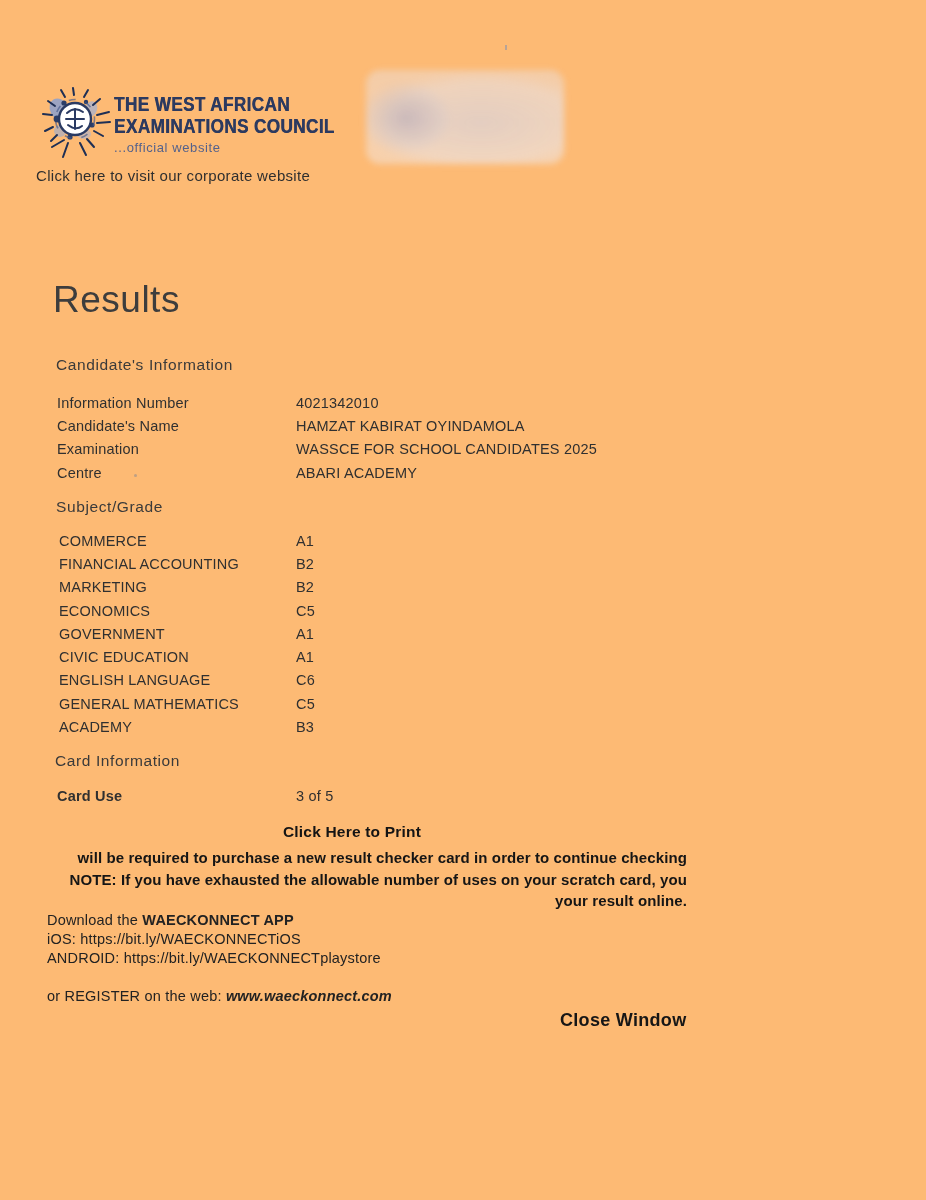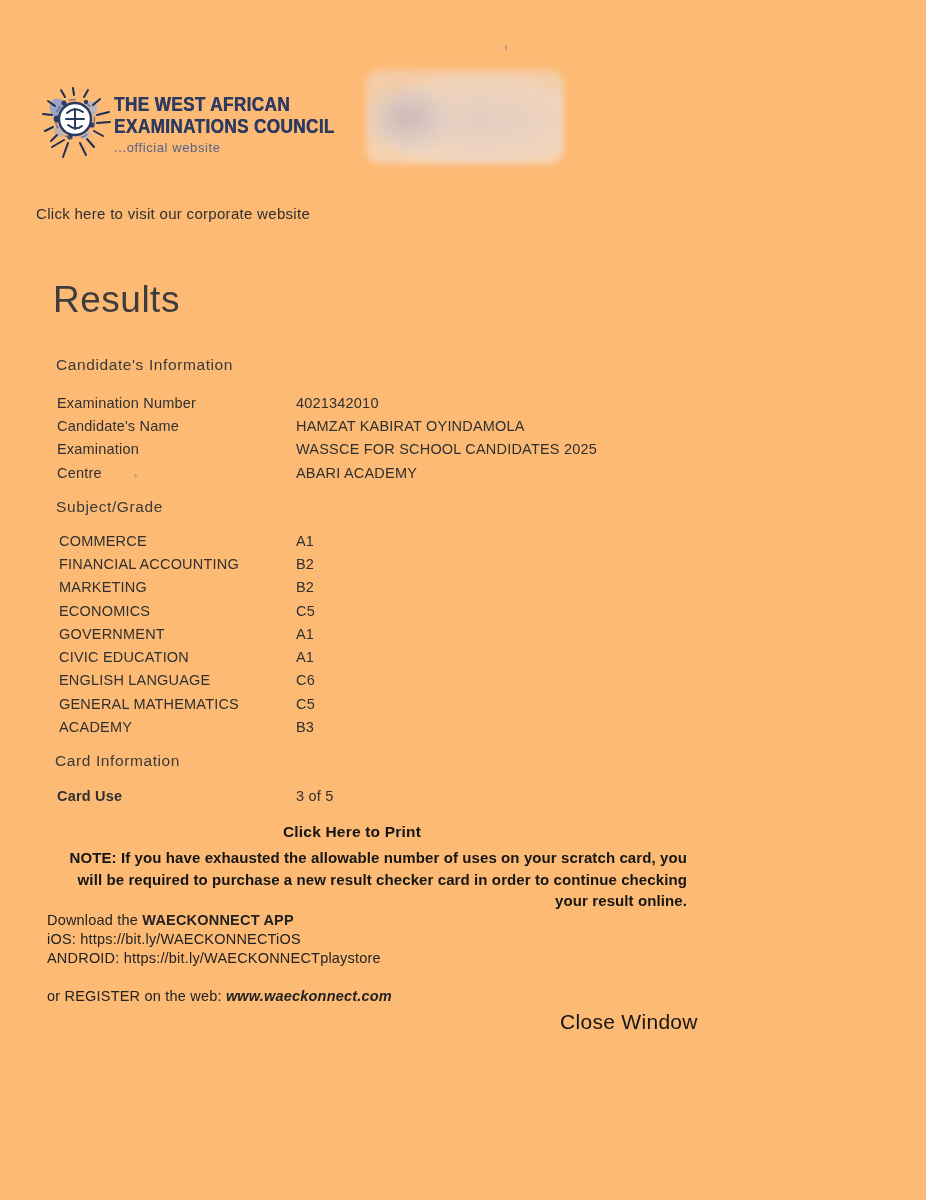--- a/index.html
+++ b/index.html
@@ -15,21 +15,21 @@
   .org-name {
     font-size:20px; font-weight:bold; color:#2c3a60; line-height:21.5px;
     letter-spacing:0.4px; transform:scaleX(0.86); transform-origin:left top;
     text-shadow:0.4px 0 0 #2c3a60;
   }
   .tagline {
     margin-top:3px; font-size:13px; color:#55628b; letter-spacing:0.6px;
   }
   .corporate-link {
     position:absolute; left:36px; top:167px; font-size:15px; color:#2f2f2f;
-    letter-spacing:0.3px; cursor:pointer; text-decoration:none;margin-top:38px;
+    letter-spacing:0.3px; cursor:pointer; text-decoration:none;
   }
   
   .smudge {
     position:absolute; left:366px; top:70px; width:198px; height:94px;
     border-radius:14px;
     background:
       radial-gradient(60px 48px at 40px 48px, rgba(118,126,178,0.30), rgba(178,184,218,0.14) 60%, transparent 78%),
       radial-gradient(150px 62px at 115px 52px, rgba(198,203,230,0.38), rgba(226,229,245,0.26) 62%, transparent 82%),
       linear-gradient(rgba(230,232,245,0.40), rgba(240,241,250,0.42));
     filter:blur(3px);
@@ -68,21 +68,21 @@
   .download-block {
     position:absolute; left:47px; top:911px; font-size:14.5px; color:#222;
     line-height:19px; letter-spacing:0.2px;
   }
   .download-block .bold { font-weight:bold; }
   .register-line {
     position:absolute; left:47px; top:988px; font-size:14.5px; color:#222; letter-spacing:0.2px;
   }
   .register-line .bold { font-weight:bold;font-style:italic; }
   .close-link {
-    position:absolute; left:560px; top:1010px; font-size:21px; font-weight:normal;
+    position:absolute; left:560px; top:1010px; font-size:18px; font-weight:bold;
     color:#161616; letter-spacing:0.3px; cursor:pointer;
   }
 </style>
 </head>
 <body>
 
 <div class="page">
 
   <svg class="logo-svg" width="74" height="80" viewBox="0 0 74 80" aria-hidden="true">
 
@@ -138,21 +138,21 @@
 
   <div class="smudge"></div>
   <div class="speck1"></div>
   <div class="speck2"></div>
 
   <h1 class="page-title">Results</h1>
 
   <div class="section-heading h-candidate">Candidate's Information</div>
   <div class="rows rows-candidate">
     <div class="row">
-      <span class="label">Examination Number</span>
+      <span class="label">Information Number</span>
       <span class="value">4021342010</span>
     </div>
     <div class="row">
       <span class="label">Candidate's Name</span>
       <span class="value">HAMZAT KABIRAT OYINDAMOLA</span>
     </div>
     <div class="row">
       <span class="label">Examination</span>
       <span class="value">WASSCE FOR SCHOOL CANDIDATES 2025</span>
     </div>
@@ -206,22 +206,22 @@
   <div class="rows rows-card">
     <div class="row">
       <span class="label">Card Use</span>
       <span class="value">3 of 5</span>
     </div>
   </div>
 
   <div class="print-link">Click Here to Print</div>
 
   <div class="note-block">
+    <div>will be required to purchase a new result checker card in order to continue checking</div>
     <div>NOTE: If you have exhausted the allowable number of uses on your scratch card, you</div>
-    <div>will be required to purchase a new result checker card in order to continue checking</div>
     <div>your result online.</div>
   </div>
 
   <div class="download-block">
     <div><span>Download the </span><span class="bold">WAECKONNECT APP</span></div>
     <div>iOS: https://bit.ly/WAECKONNECTiOS</div>
     <div>ANDROID: https://bit.ly/WAECKONNECTplaystore</div>
   </div>
 
   <div class="register-line"><span>or REGISTER on the web: </span><span class="bold">www.waeckonnect.com</span></div>

